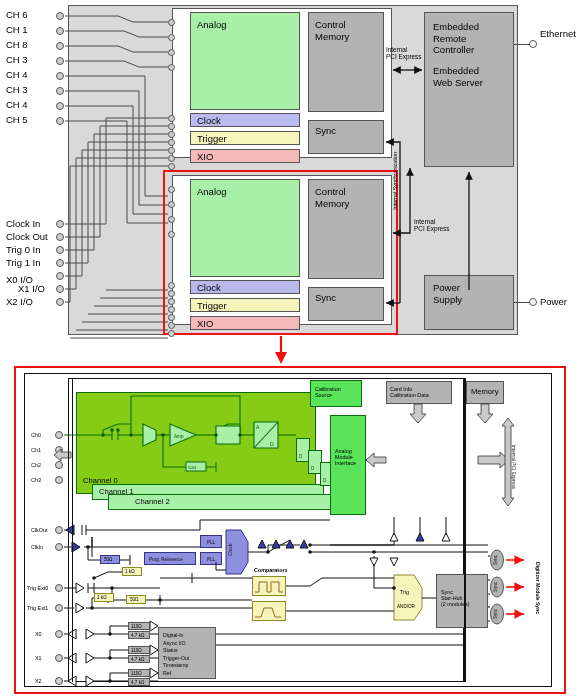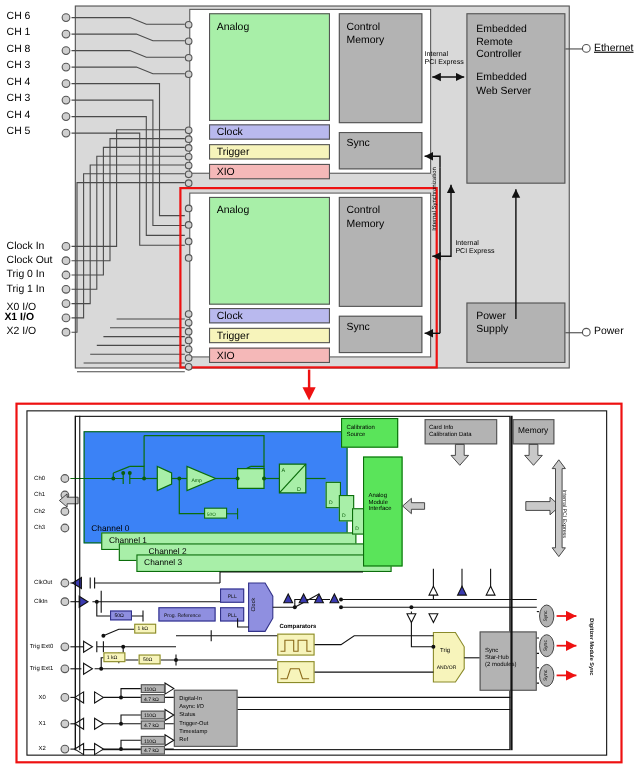--- a/index.html
+++ b/index.html
@@ -55,21 +55,21 @@
     <div class="pin" style="left:56px;top:102px;"></div>
     <div class="pin" style="left:56px;top:117px;"></div>
   </div>
 
   <div>
     <div class="lbl" style="left:6px;top:218px;">Clock In</div>
     <div class="lbl" style="left:6px;top:231px;">Clock Out</div>
     <div class="lbl" style="left:6px;top:244px;">Trig 0 In</div>
     <div class="lbl" style="left:6px;top:257px;">Trig 1 In</div>
     <div class="lbl" style="left:6px;top:274px;">X0 I/O</div>
-    <div class="lbl" style="left:4px;top:283px;font-weight:bold;">X1 I/O</div>
+    <div class="lbl" style="left:18px;top:283px;">X1 I/O</div>
     <div class="lbl" style="left:6px;top:296px;">X2 I/O</div>
 
     <div class="pin" style="left:56px;top:220px;"></div>
     <div class="pin" style="left:56px;top:233px;"></div>
     <div class="pin" style="left:56px;top:246px;"></div>
     <div class="pin" style="left:56px;top:259px;"></div>
     <div class="pin" style="left:56px;top:272px;"></div>
     <div class="pin" style="left:56px;top:285px;"></div>
     <div class="pin" style="left:56px;top:298px;"></div>
   </div>
@@ -180,21 +180,21 @@
 Controller</div>
     <div class="boxtext" style="left:8px;top:52px;">Embedded
 Web Server</div>
   </div>
   <div class="box grey abs" style="left:424px;top:275px;width:90px;height:55px;">
     <div class="boxtext" style="left:8px;top:6px;">Power
 Supply</div>
   </div>
 
   <div class="pin open" style="left:529px;top:40px;"></div>
-  <div class="lbl" style="left:540px;top:38px;text-decoration:underline;">Ethernet</div>
+  <div class="lbl" style="left:540px;top:28px;">Ethernet</div>
   <div class="hl" style="left:514px;top:44px;width:16px;"></div>
 
   <div class="pin open" style="left:529px;top:298px;"></div>
   <div class="lbl" style="left:540px;top:296px;">Power</div>
   <div class="hl" style="left:514px;top:302px;width:16px;"></div>
 
   <svg style="left:0;top:0;width:580px;height:340px;">
     <defs>
       <marker id="ar" markerWidth="7" markerHeight="7" refX="6" refY="3" orient="auto">
         <path d="M0,0 L6,3 L0,6 z" fill="#111"></path>
@@ -218,31 +218,28 @@
 
   <svg style="left:0;top:0;width:580px;height:380px;">
     <path d="M281,336 V356" stroke="#ee1111" stroke-width="2.2" fill="none"></path>
     <path d="M275,352 L281,364 L287,352 z" fill="#ee1111"></path>
   </svg>
 
   <div class="abs" style="left:14px;top:366px;width:552px;height:328px;border:2px solid #ee1111;"></div>
   <div class="abs" style="left:24px;top:373px;width:528px;height:314px;border:1.5px solid #111;background:#fff;"></div>
   <div class="abs" style="left:68px;top:378px;width:396px;height:304px;border:1.5px solid #111;background:transparent;"></div>
 
-  <div class="box abs" style="left:76px;top:392px;width:240px;height:102px;background:#3b82f6;border:1px solid #0b6d0b;">
+  <div class="box abs" style="left:76px;top:392px;width:240px;height:102px;background:#84cc16;border:1px solid #0b6d0b;">
     <div class="boxtext small" style="left:6px;top:84px;">Channel 0</div>
   </div>
   <div class="box abs" style="left:92px;top:484px;width:232px;height:16px;background:#a8efa8;border:1px solid #0b6d0b;">
     <div class="boxtext small" style="left:6px;top:3px;">Channel 1</div>
   </div>
   <div class="box abs" style="left:108px;top:494px;width:232px;height:16px;background:#a8efa8;border:1px solid #0b6d0b;">
     <div class="boxtext small" style="left:6px;top:3px;margin-left:20px;">Channel 2</div>
-  </div>
-  <div class="box abs" style="left:124px;top:504px;width:232px;height:16px;background:#a8efa8;border:1px solid #0b6d0b;">
-    <div class="boxtext small" style="left:6px;top:3px;">Channel 3</div>
   </div>
 
   <div class="lbl vsmall" style="left:31px;top:432px;">Ch0</div>
   <div class="lbl vsmall" style="left:31px;top:447px;">Ch1</div>
   <div class="lbl vsmall" style="left:31px;top:462px;">Ch2</div>
   <div class="lbl vsmall" style="left:31px;top:477px;">Ch3</div>
   <div class="pin" style="left:55px;top:431px;"></div>
   <div class="pin" style="left:55px;top:446px;"></div>
   <div class="pin" style="left:55px;top:461px;"></div>
   <div class="pin" style="left:55px;top:476px;"></div>

